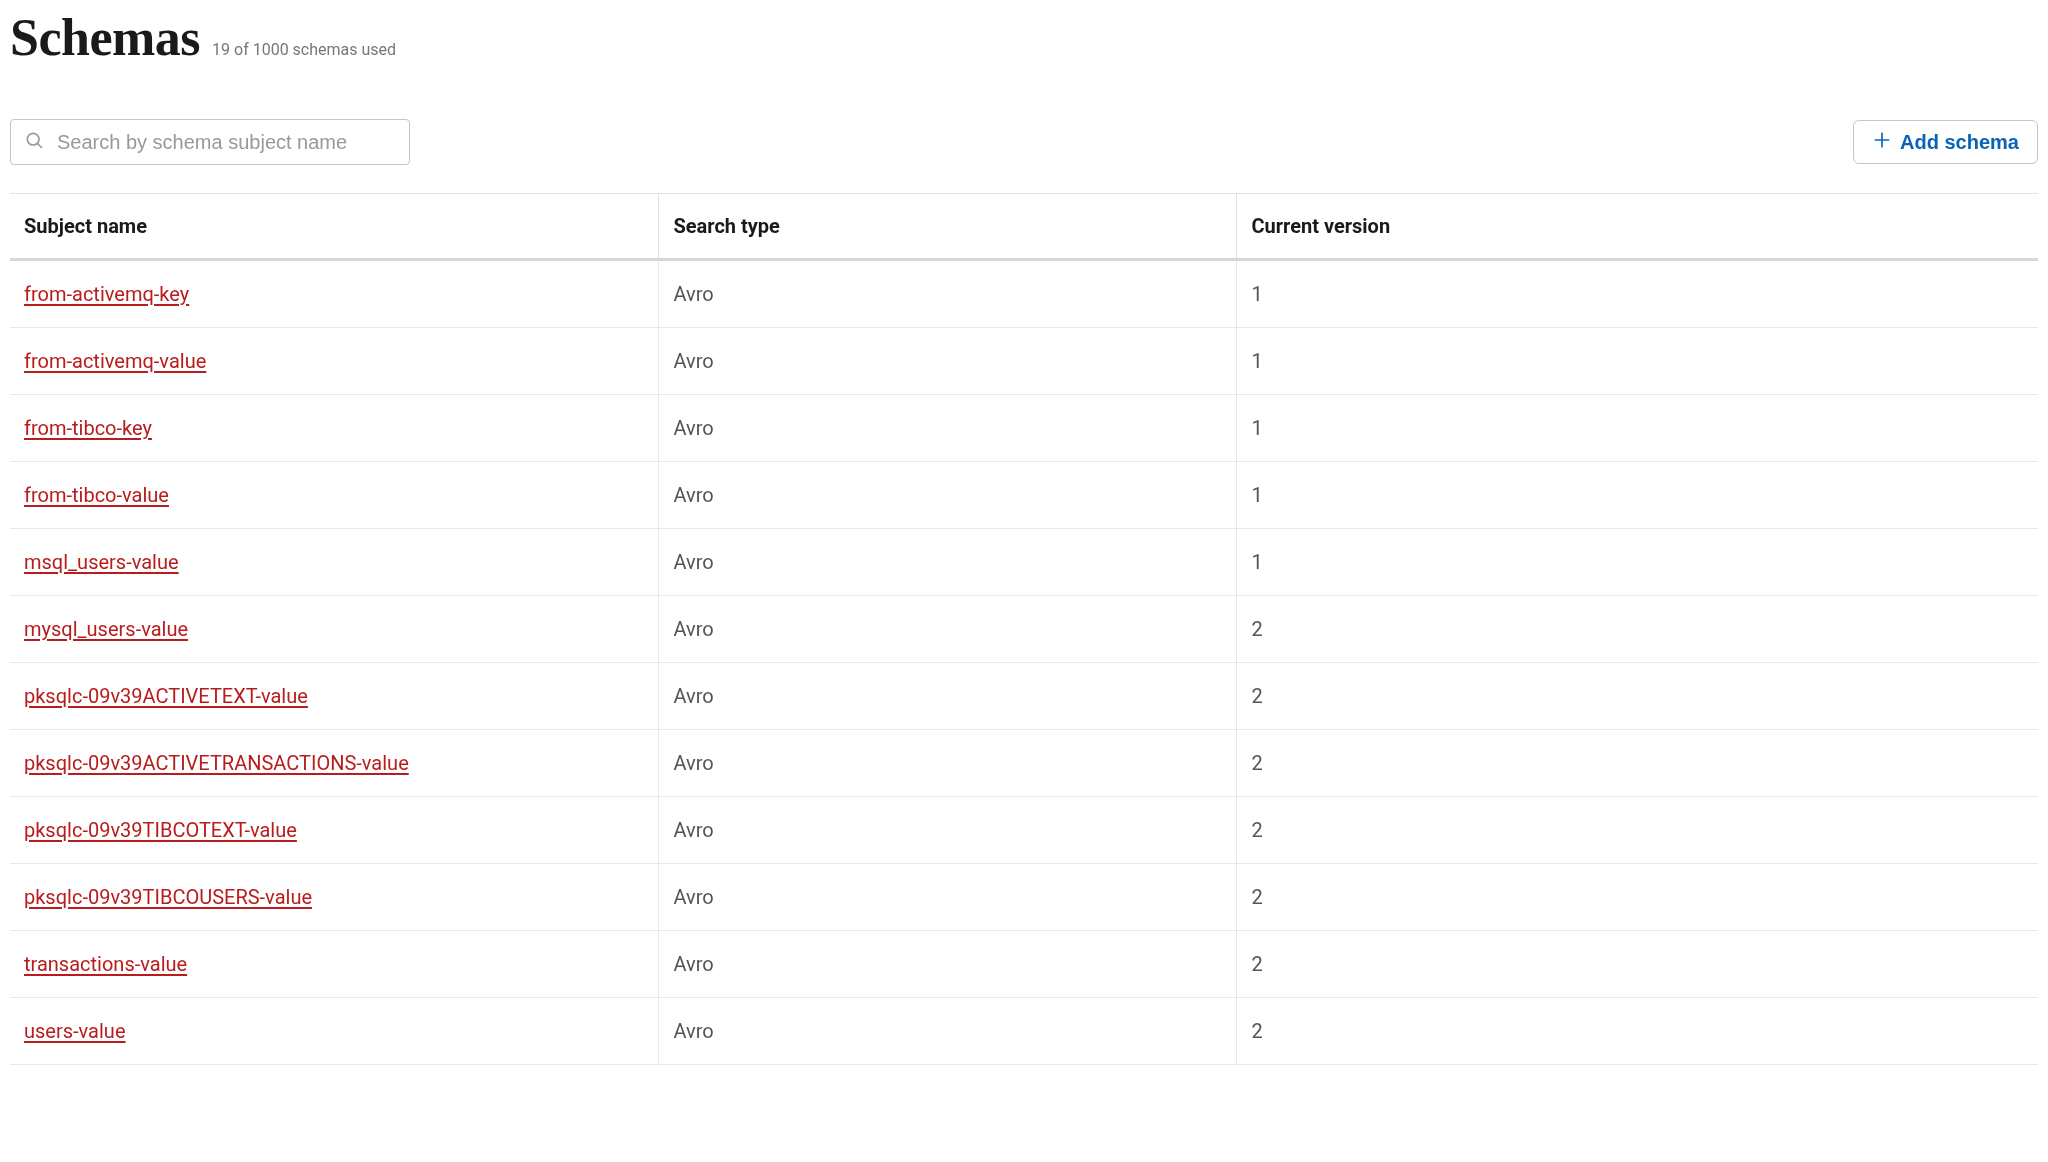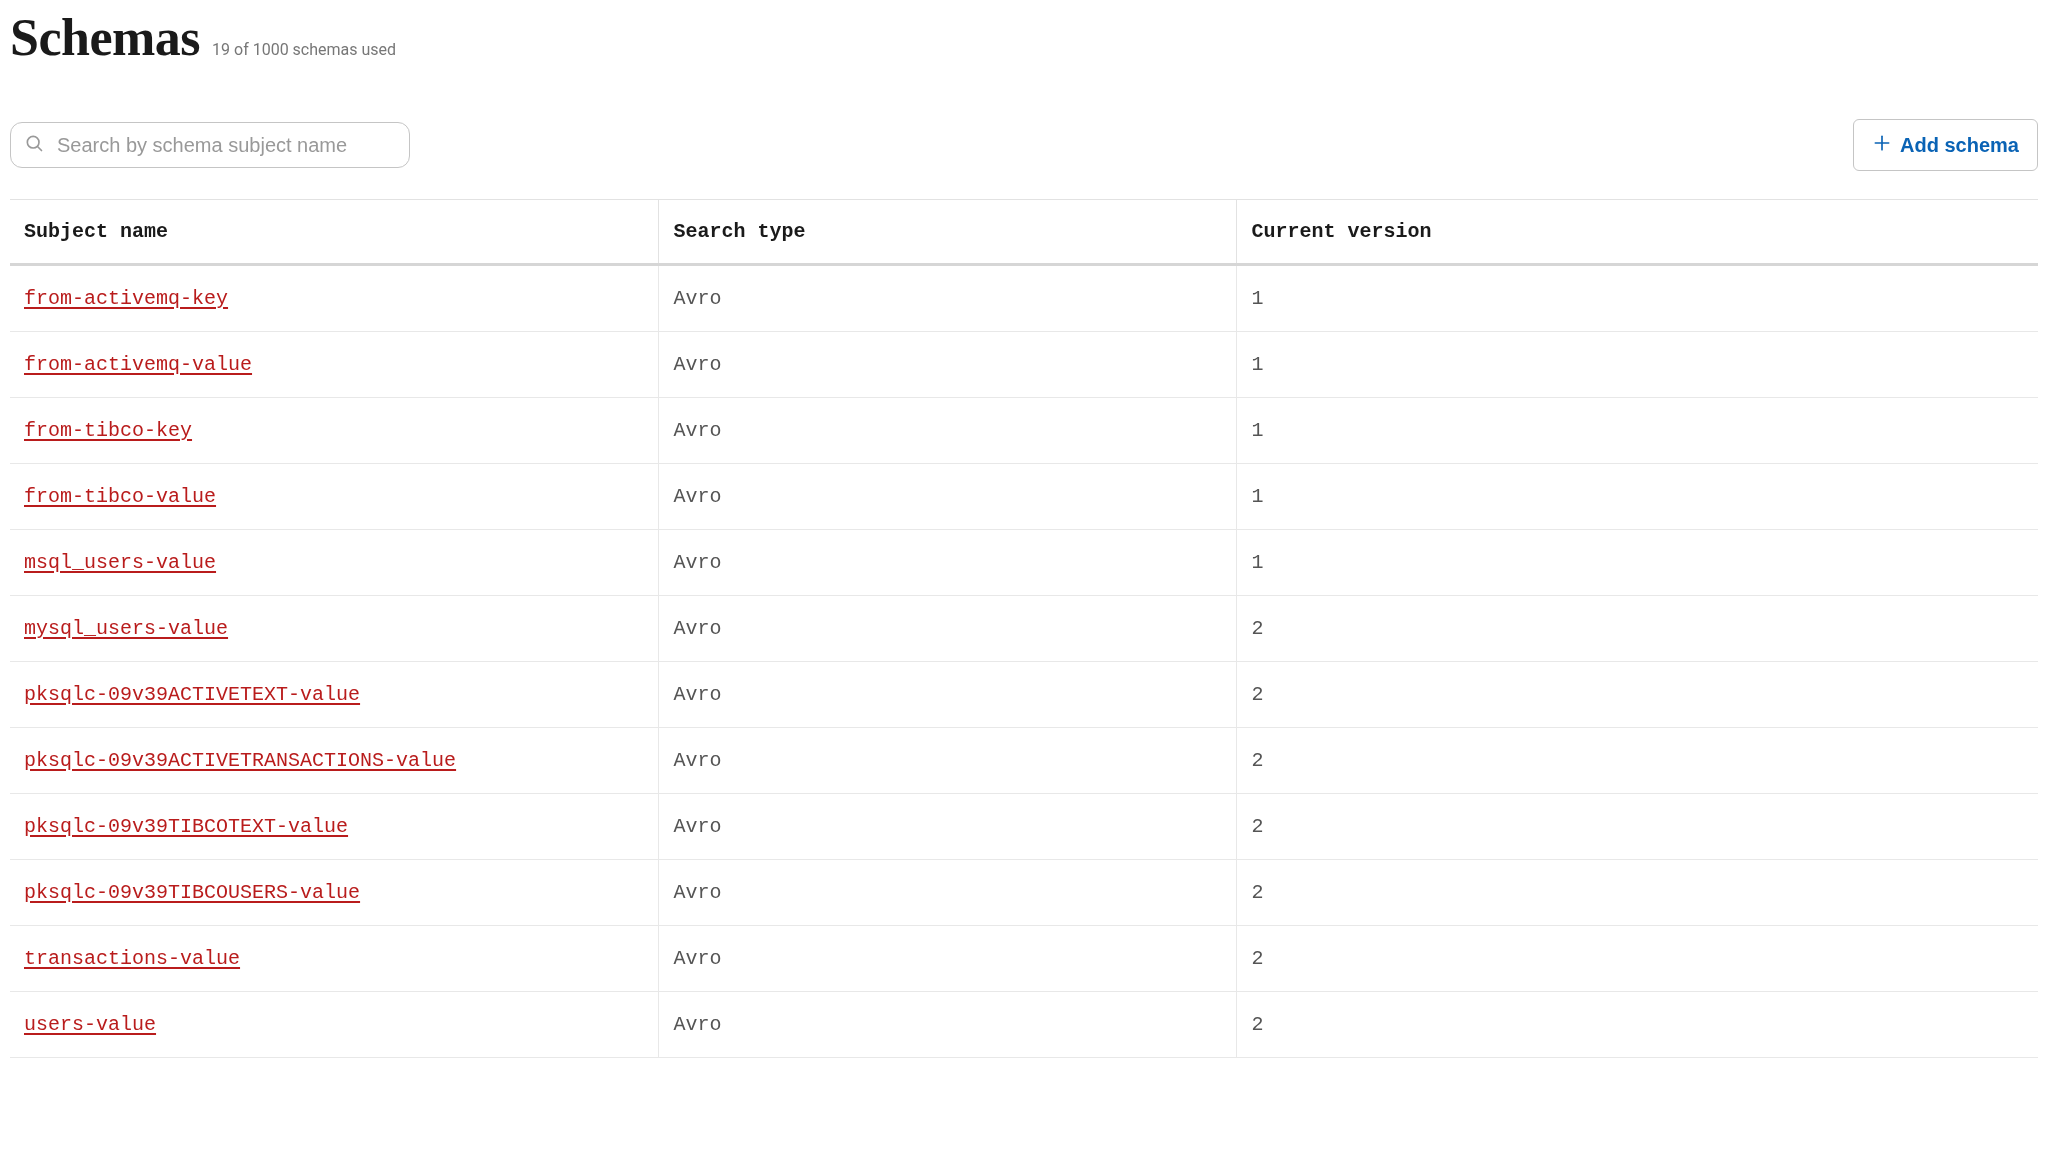--- a/index.html
+++ b/index.html
@@ -44,50 +44,49 @@
       left: 14px;
       top: 50%;
       transform: translateY(-50%);
       color: #999;
       pointer-events: none;
     }
     .search-input {
       width: 100%;
       height: 46px;
       border: 1px solid #c5c5c5;
-      border-radius: 12px;
+      border-radius: 4px;
       padding: 0 14px 0 46px;
       font-size: 20px;
       color: #333;
       outline: none;
     }
     .search-input::placeholder {
       color: #999;
     }
     .add-btn {
       display: inline-flex;
       align-items: center;
       gap: 8px;
-      height: 52px;
+      height: 44px;
       padding: 0 18px;
       border: 1px solid #c5c5c5;
       border-radius: 6px;
       background: #fff;
       color: #0a63b5;
       font-size: 20px;
       font-weight: 600;
       cursor: pointer;
     }
     .add-btn .plus-icon {
       color: #0a63b5;
     }
     table {
       width: 100%;
       border-collapse: collapse;
-      font-family: Liberation Mono, monospace;
     }
     thead th {
       text-align: left;
       font-size: 20px;
       font-weight: 700;
       padding: 20px 14px;
       border: 1px solid #e2e2e2;
       border-bottom: 3px solid #d6d6d6;
     }
     thead th:first-child {

